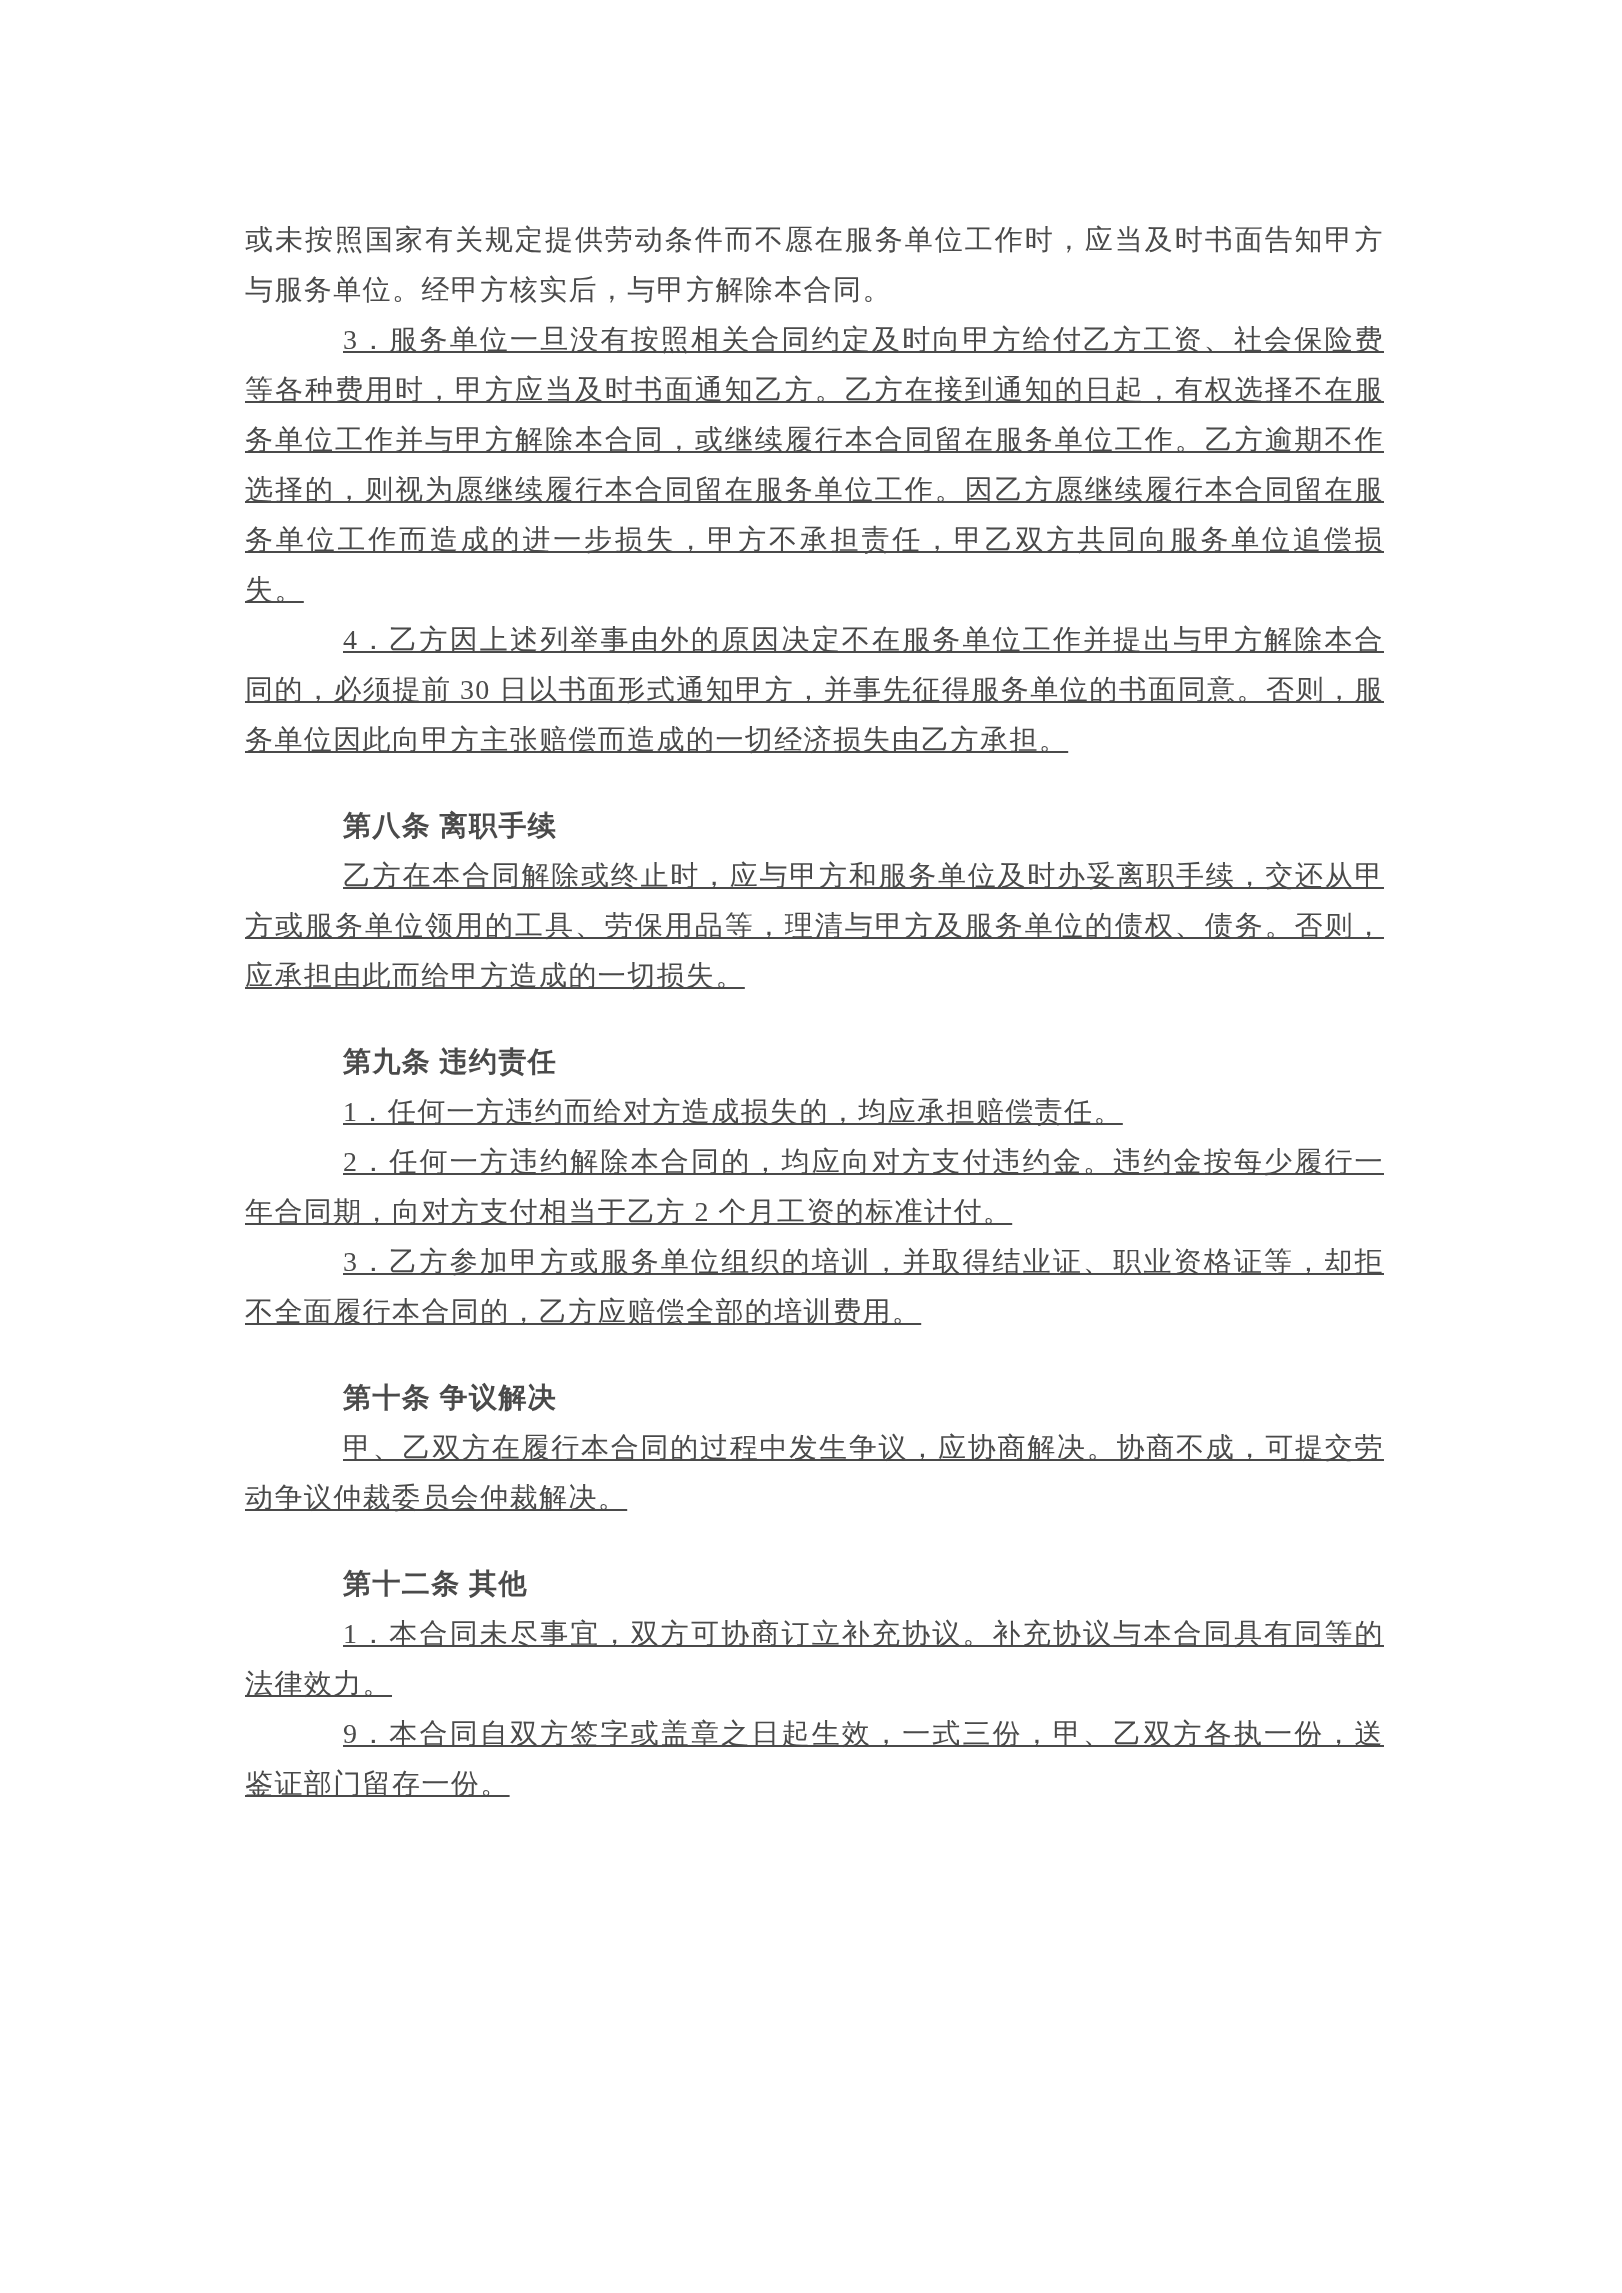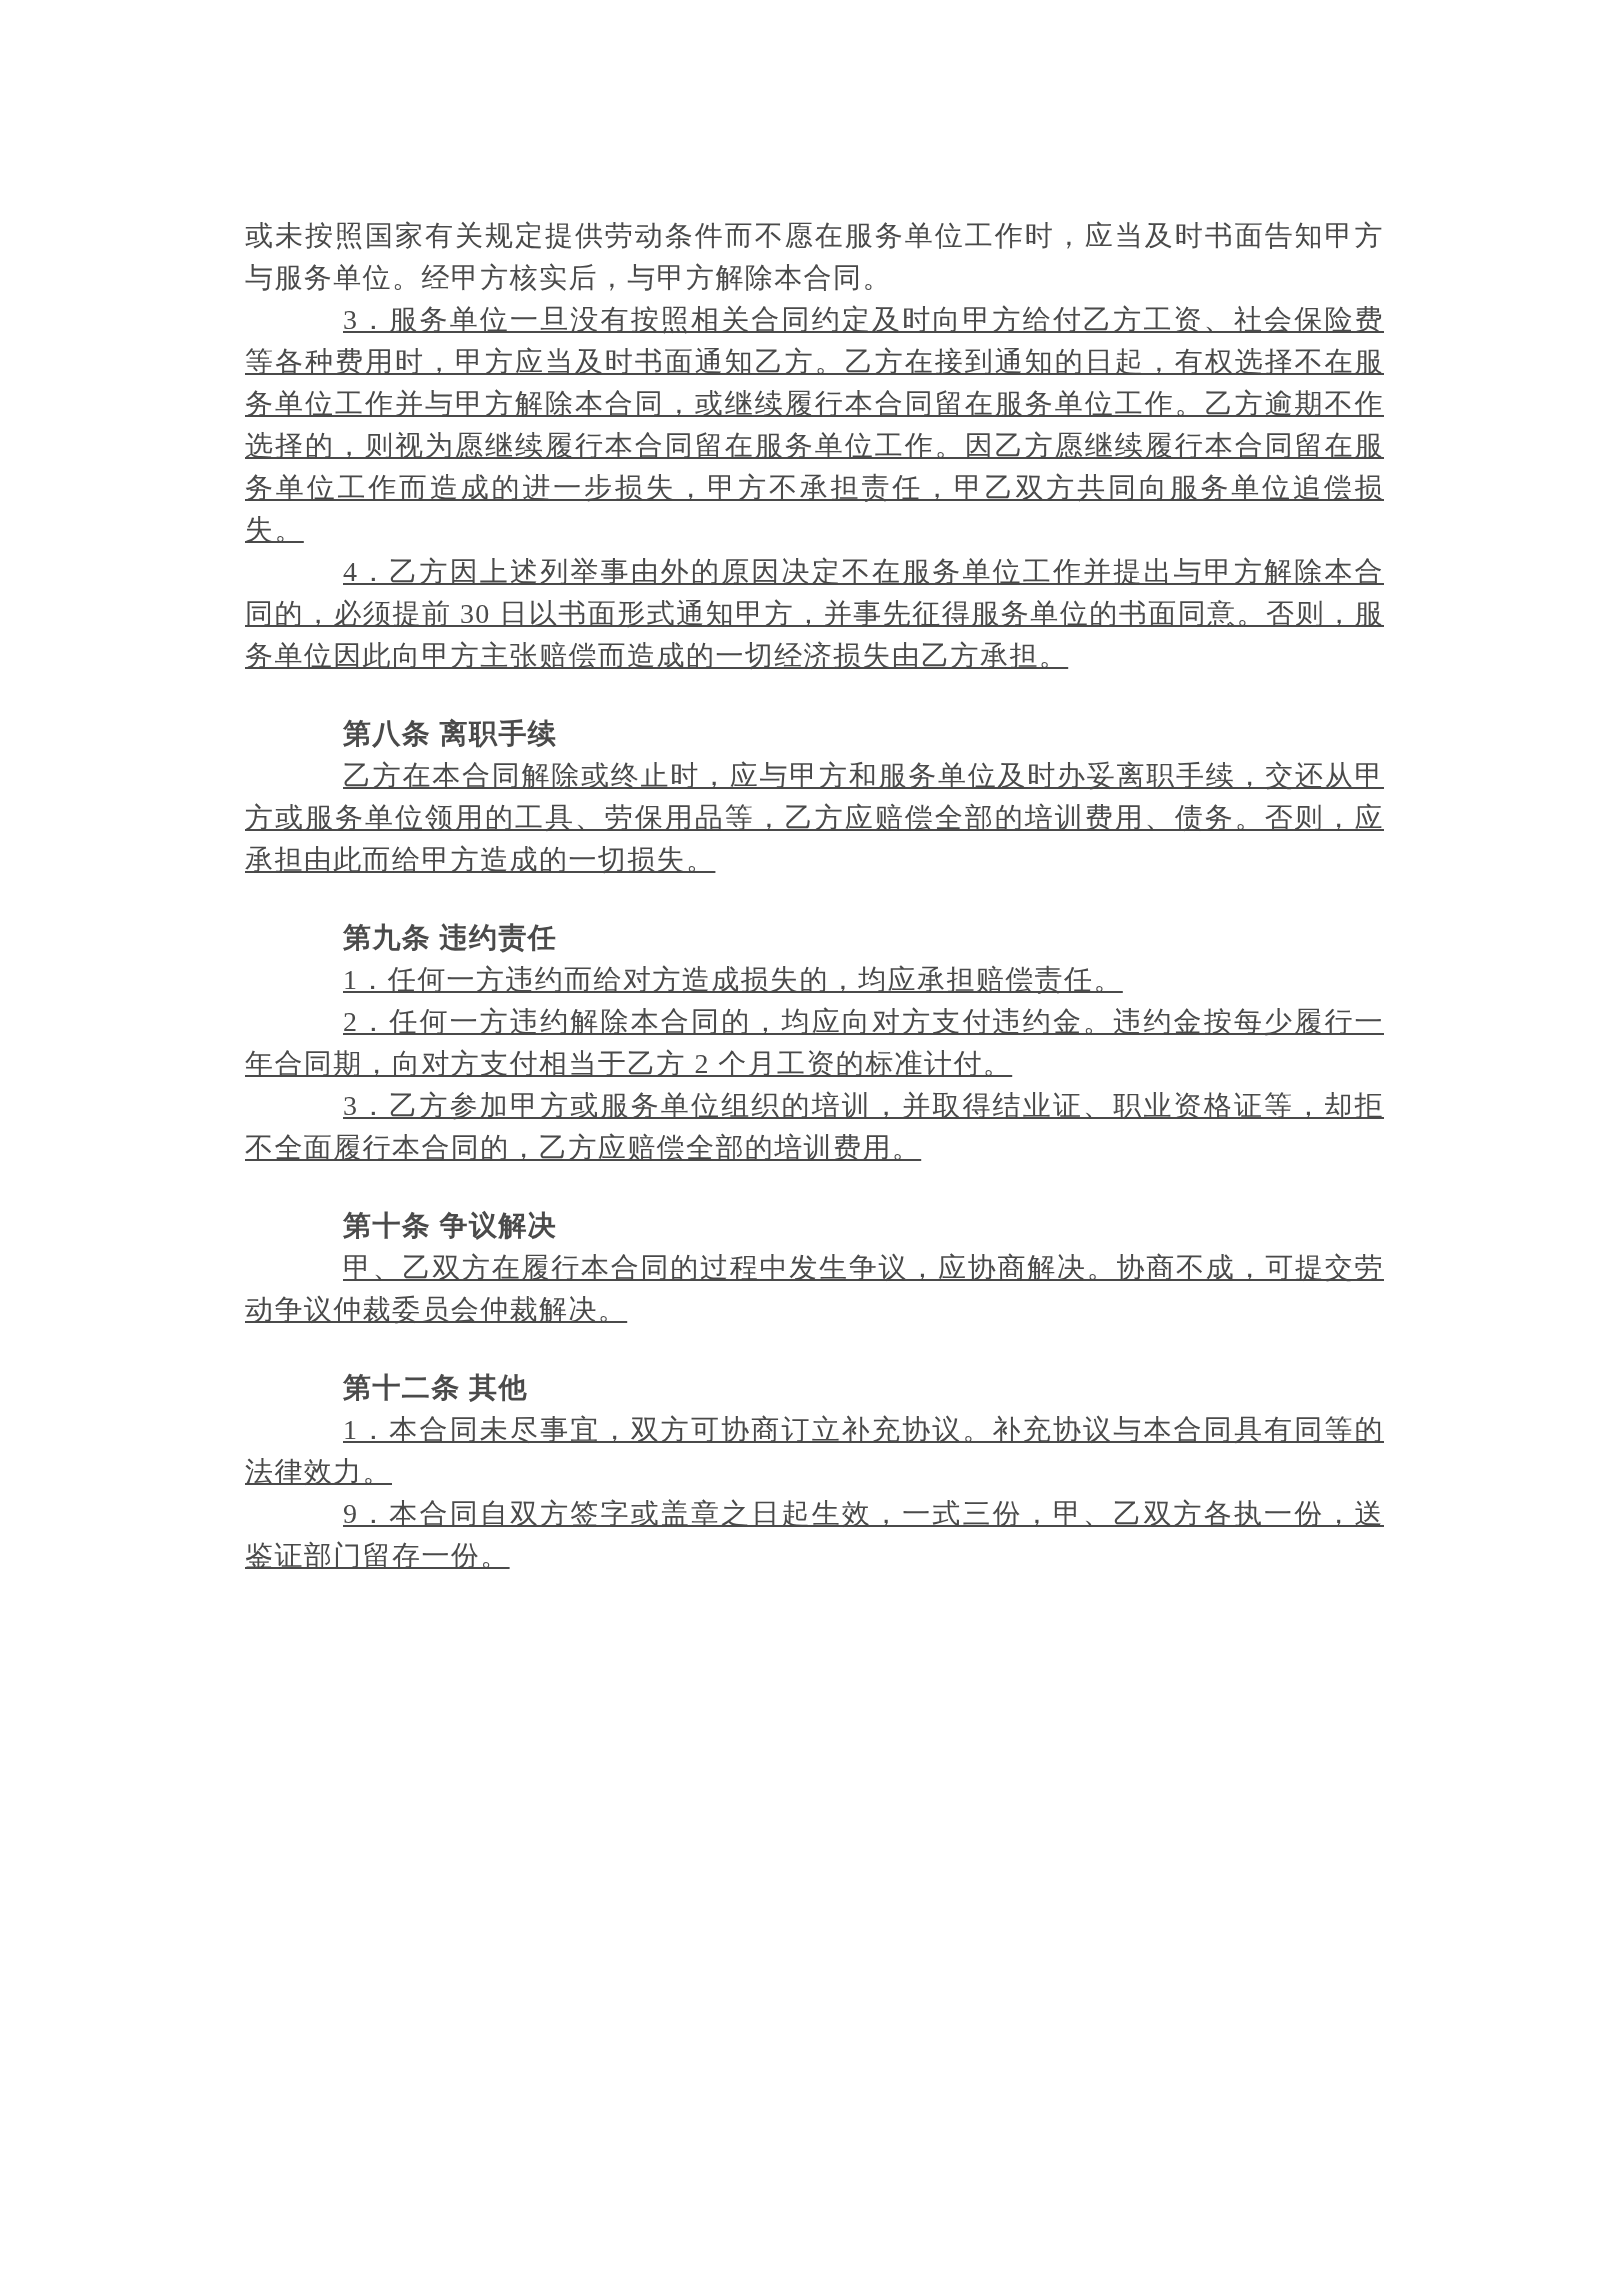--- a/index.html
+++ b/index.html
@@ -14,21 +14,21 @@
   .page {
     box-sizing: border-box;
     width: 1623px;
     height: 2294px;
     padding: 215px 239px 0 245px;
     overflow: hidden;
   }
   .doc {
     font-family: "Liberation Serif", "DejaVu Serif", serif;
     font-size: 28px;
-    line-height: 42px;
+    line-height: 50px;
     letter-spacing: 1.4px;
     text-align: justify;
   }
   .para {
     margin: 0;
   }
   .indent {
     text-indent: 98px;
     text-decoration: underline;
   }
@@ -40,21 +40,21 @@
 </style>
 </head>
 <body>
 
 <div class="page" style="background: rgb(255, 255, 255);">
   <div class="doc" style="color: rgb(74, 74, 74);">
       <p class="para">或未按照国家有关规定提供劳动条件而不愿在服务单位工作时，应当及时书面告知甲方与服务单位。经甲方核实后，与甲方解除本合同。</p>
       <p class="para indent">3．服务单位一旦没有按照相关合同约定及时向甲方给付乙方工资、社会保险费等各种费用时，甲方应当及时书面通知乙方。乙方在接到通知的日起，有权选择不在服务单位工作并与甲方解除本合同，或继续履行本合同留在服务单位工作。乙方逾期不作选择的，则视为愿继续履行本合同留在服务单位工作。因乙方愿继续履行本合同留在服务单位工作而造成的进一步损失，甲方不承担责任，甲乙双方共同向服务单位追偿损失。</p>
       <p class="para indent">4．乙方因上述列举事由外的原因决定不在服务单位工作并提出与甲方解除本合同的，必须提前 30 日以书面形式通知甲方，并事先征得服务单位的书面同意。否则，服务单位因此向甲方主张赔偿而造成的一切经济损失由乙方承担。</p>
       <p class="heading">第八条 离职手续</p>
-      <p class="para indent">乙方在本合同解除或终止时，应与甲方和服务单位及时办妥离职手续，交还从甲方或服务单位领用的工具、劳保用品等，乙方应赔偿全部的培训费用、债务。否则，应承担由此而给甲方造成的一切损失。</p>
+      <p class="para indent">乙方在本合同解除或终止时，应与甲方和服务单位及时办妥离职手续，交还从甲方或服务单位领用的工具、劳保用品等，理清与甲方及服务单位的债权、债务。否则，应承担由此而给甲方造成的一切损失。</p>
       <p class="heading">第九条 违约责任</p>
       <p class="para indent">1．任何一方违约而给对方造成损失的，均应承担赔偿责任。</p>
       <p class="para indent">2．任何一方违约解除本合同的，均应向对方支付违约金。违约金按每少履行一年合同期，向对方支付相当于乙方 2 个月工资的标准计付。</p>
       <p class="para indent">3．乙方参加甲方或服务单位组织的培训，并取得结业证、职业资格证等，却拒不全面履行本合同的，乙方应赔偿全部的培训费用。</p>
       <p class="heading">第十条 争议解决</p>
       <p class="para indent">甲、乙双方在履行本合同的过程中发生争议，应协商解决。协商不成，可提交劳动争议仲裁委员会仲裁解决。</p>
       <p class="heading">第十二条 其他</p>
       <p class="para indent">1．本合同未尽事宜，双方可协商订立补充协议。补充协议与本合同具有同等的法律效力。</p>
       <p class="para indent">9．本合同自双方签字或盖章之日起生效，一式三份，甲、乙双方各执一份，送鉴证部门留存一份。</p>
     </div>

